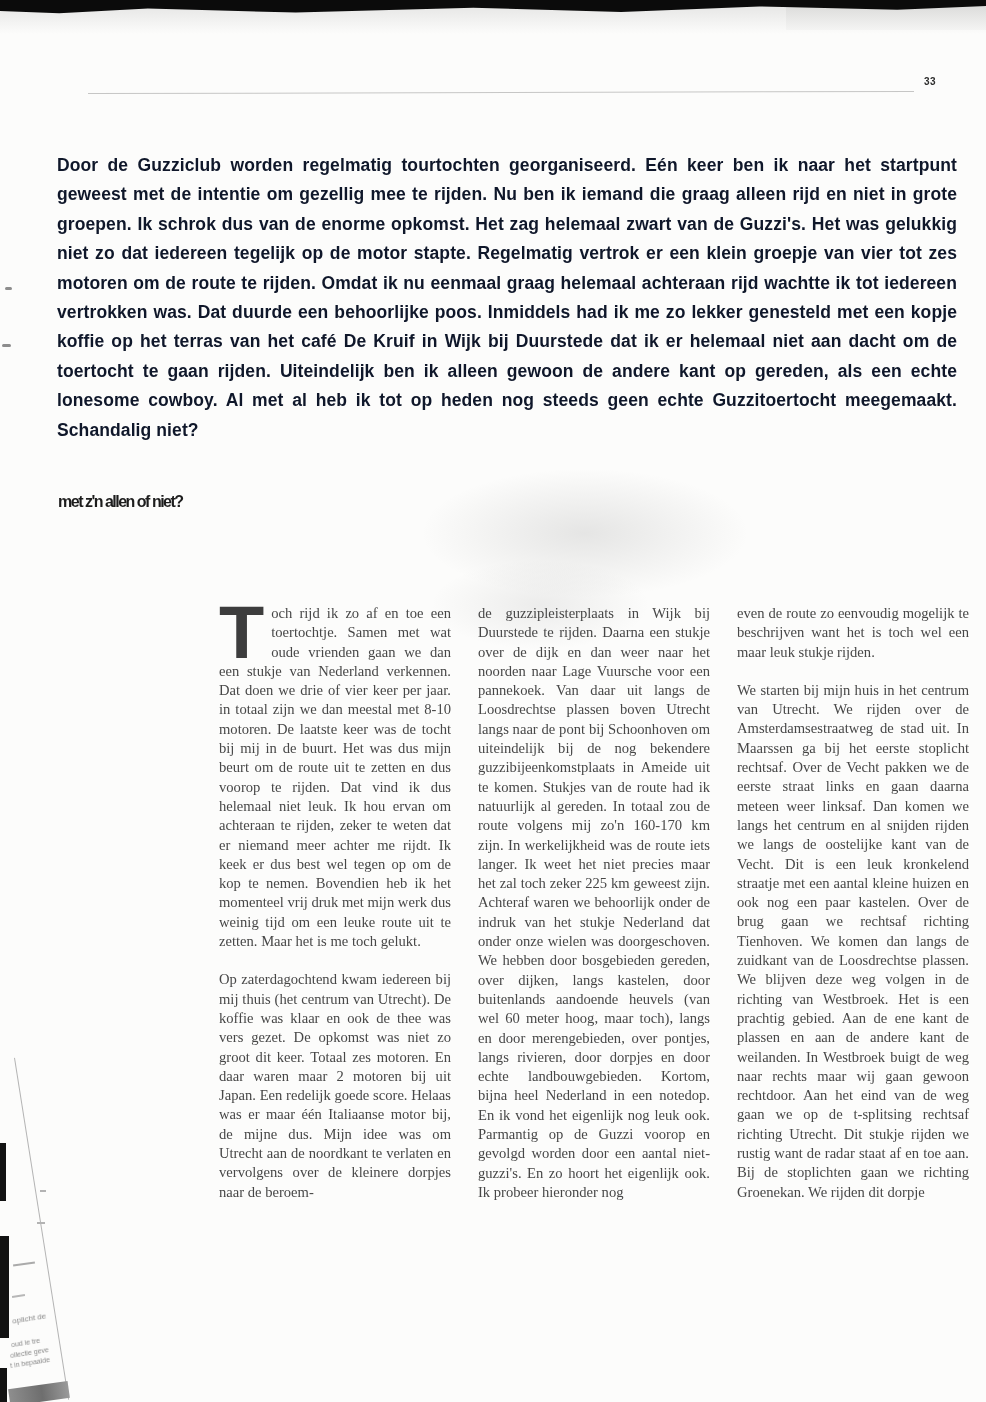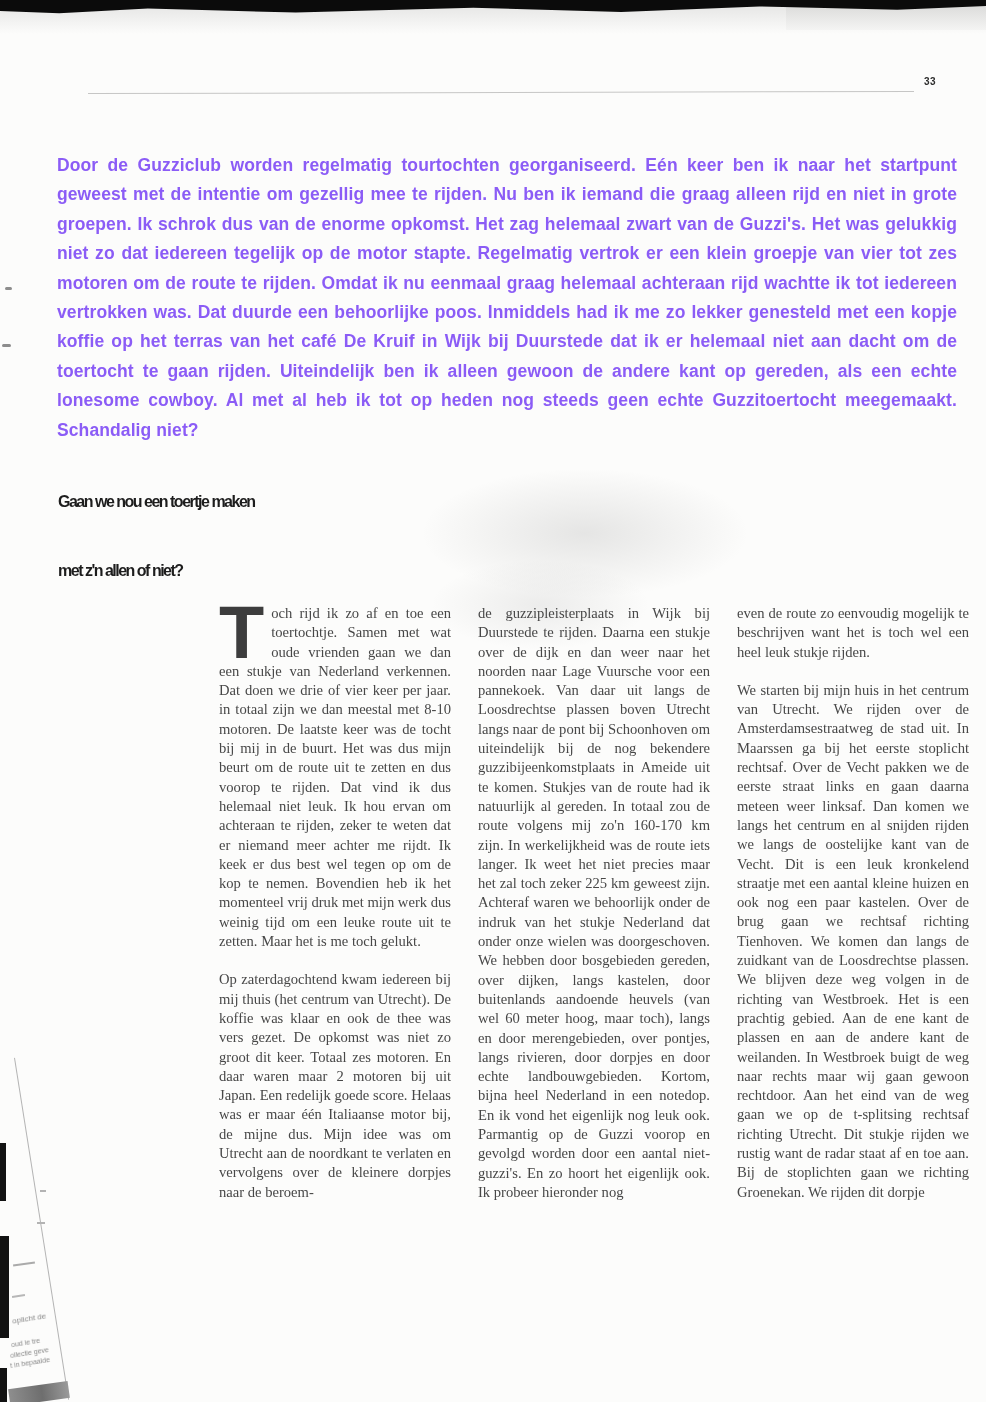--- a/index.html
+++ b/index.html
@@ -42,21 +42,21 @@
     background:radial-gradient(ellipse at center,rgba(110,110,110,0.16),rgba(110,110,110,0) 70%);}
   .sm2{left:430px;top:560px;width:220px;height:90px;
     background:radial-gradient(ellipse at center,rgba(120,120,120,0.12),rgba(120,120,120,0) 70%);}
   
   .rule{position:absolute;left:88px;top:92px;width:826px;height:1px;background:#c6c6c5;
     transform:rotate(-0.15deg);}
   .pageno{position:absolute;left:924px;top:76px;width:40px;
     font-size:10px;font-weight:bold;color:#2d2d2d;letter-spacing:0.5px;}
   
   .intro{position:absolute;left:57px;top:151px;width:900px;
-    font-size:17.5px;line-height:29.4px;font-weight:bold;color:#8b5cf6;
+    font-size:17.5px;line-height:29.4px;font-weight:bold;color:#0f172a;
     text-align:justify;letter-spacing:0.1px;}
   
   .headline{position:absolute;left:58px;top:467px;width:910px;
     font-size:55px;line-height:69px;font-weight:bold;color:#1d1d1d;letter-spacing:-1.5px;}
   
   .cols{position:absolute;left:219px;top:604px;width:750px;display:flex;gap:27px;
     font-family:"Liberation Serif",serif;font-size:14.6px;line-height:19.3px;
     color:#474747;text-align:justify;}
   .col{flex:1;min-width:0;}
   .col p{margin:0 0 19px 0;}
@@ -88,33 +88,32 @@
   <div class="corner-block"></div>
   <div class="smudge sm1"></div>
   <div class="smudge sm2"></div>
 
   <div class="rule"></div>
   <div class="pageno">33</div>
 
   <div class="intro">Door de Guzziclub worden regelmatig tourtochten georganiseerd. Eén keer ben ik naar het startpunt geweest met de intentie om gezellig mee te rijden. Nu ben ik iemand die graag alleen rijd en niet in grote groepen. Ik schrok dus van de enorme opkomst. Het zag helemaal zwart van de Guzzi's. Het was gelukkig niet zo dat iedereen tegelijk op de motor stapte. Regelmatig vertrok er een klein groepje van vier tot zes motoren om de route te rijden. Omdat ik nu eenmaal graag helemaal achteraan rijd wachtte ik tot iedereen vertrokken was. Dat duurde een behoorlijke poos. Inmiddels had ik me zo lekker genesteld met een kopje koffie op het terras van het café De Kruif in Wijk bij Duurstede dat ik er helemaal niet aan dacht om de toertocht te gaan rijden. Uiteindelijk ben ik alleen gewoon de andere kant op gereden, als een echte lonesome cowboy. Al met al heb ik tot op heden nog steeds geen echte Guzzitoertocht meegemaakt. Schandalig niet?</div>
 
   <h1 class="headline" style="margin:0;font-size:inherit;">
-    <span style="display:block;">Gaan we nou een toertje maken</span>
     <span style="display:block;">met z'n allen of niet?</span>
   </h1>
 
   <div class="cols">
     <div class="col">
       <p>
         <span class="dropcap">T</span><span>och rijd ik zo af en toe een toertochtje. Samen met wat oude vrienden gaan we dan een stukje van Nederland verkennen. Dat doen we drie of vier keer per jaar. in totaal zijn we dan meestal met 8-10 motoren. De laatste keer was de tocht bij mij in de buurt. Het was dus mijn beurt om de route uit te zetten en dus voorop te rijden. Dat vind ik dus helemaal niet leuk. Ik hou ervan om achteraan te rijden, zeker te weten dat er niemand meer achter me rijdt. Ik keek er dus best wel tegen op om de kop te nemen. Bovendien heb ik het momenteel vrij druk met mijn werk dus weinig tijd om een leuke route uit te zetten. Maar het is me toch gelukt.</span>
       </p>
       <p>Op zaterdagochtend kwam iedereen bij mij thuis (het centrum van Utrecht). De koffie was klaar en ook de thee was vers gezet. De opkomst was niet zo groot dit keer. Totaal zes motoren. En daar waren maar 2 motoren bij uit Japan. Een redelijk goede score. Helaas was er maar één Italiaanse motor bij, de mijne dus. Mijn idee was om Utrecht aan de noordkant te verlaten en vervolgens over de kleinere dorpjes naar de beroem-</p>
     </div>
     <div class="col">
       <p>de guzzipleisterplaats in Wijk bij Duurstede te rijden. Daarna een stukje over de dijk en dan weer naar het noorden naar Lage Vuursche voor een pannekoek. Van daar uit langs de Loosdrechtse plassen boven Utrecht langs naar de pont bij Schoonhoven om uiteindelijk bij de nog bekendere guzzibijeenkomstplaats in Ameide uit te komen. Stukjes van de route had ik natuurlijk al gereden. In totaal zou de route volgens mij zo'n 160-170 km zijn. In werkelijkheid was de route iets langer. Ik weet het niet precies maar het zal toch zeker 225 km geweest zijn. Achteraf waren we behoorlijk onder de indruk van het stukje Nederland dat onder onze wielen was doorgeschoven. We hebben door bosgebieden gereden, over dijken, langs kastelen, door buitenlands aandoende heuvels (van wel 60 meter hoog, maar toch), langs en door merengebieden, over pontjes, langs rivieren, door dorpjes en door echte landbouwgebieden. Kortom, bijna heel Nederland in een notedop. En ik vond het eigenlijk nog leuk ook. Parmantig op de Guzzi voorop en gevolgd worden door een aantal niet-guzzi's. En zo hoort het eigenlijk ook. Ik probeer hieronder nog</p>
     </div>
     <div class="col">
-      <p>even de route zo eenvoudig mogelijk te beschrijven want het is toch wel een heel leuk stukje rijden.</p>
+      <p>even de route zo eenvoudig mogelijk te beschrijven want het is toch wel een maar leuk stukje rijden.</p>
       <p>We starten bij mijn huis in het centrum van Utrecht. We rijden over de Amsterdamsestraatweg de stad uit. In Maarssen ga bij het eerste stoplicht rechtsaf. Over de Vecht pakken we de eerste straat links en gaan daarna meteen weer linksaf. Dan komen we langs het centrum en al snijden rijden we langs de oostelijke kant van de Vecht. Dit is een leuk kronkelend straatje met een aantal kleine huizen en ook nog een paar kastelen. Over de brug gaan we rechtsaf richting Tienhoven. We komen dan langs de zuidkant van de Loosdrechtse plassen. We blijven deze weg volgen in de richting van Westbroek. Het is een prachtig gebied. Aan de ene kant de plassen en aan de andere kant de weilanden. In Westbroek buigt de weg naar rechts maar wij gaan gewoon rechtdoor. Aan het eind van de weg gaan we op de t-splitsing rechtsaf richting Utrecht. Dit stukje rijden we rustig want de radar staat af en toe aan. Bij de stoplichten gaan we richting Groenekan. We rijden dit dorpje</p>
     </div>
   </div>
 
 </div>
 
 </body></html>

